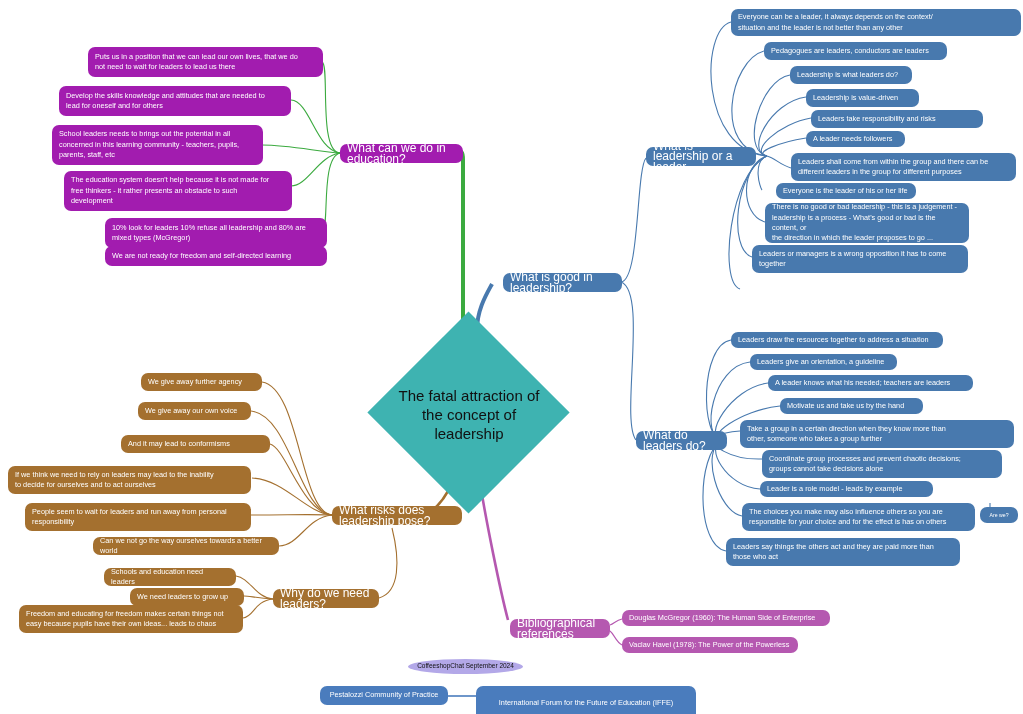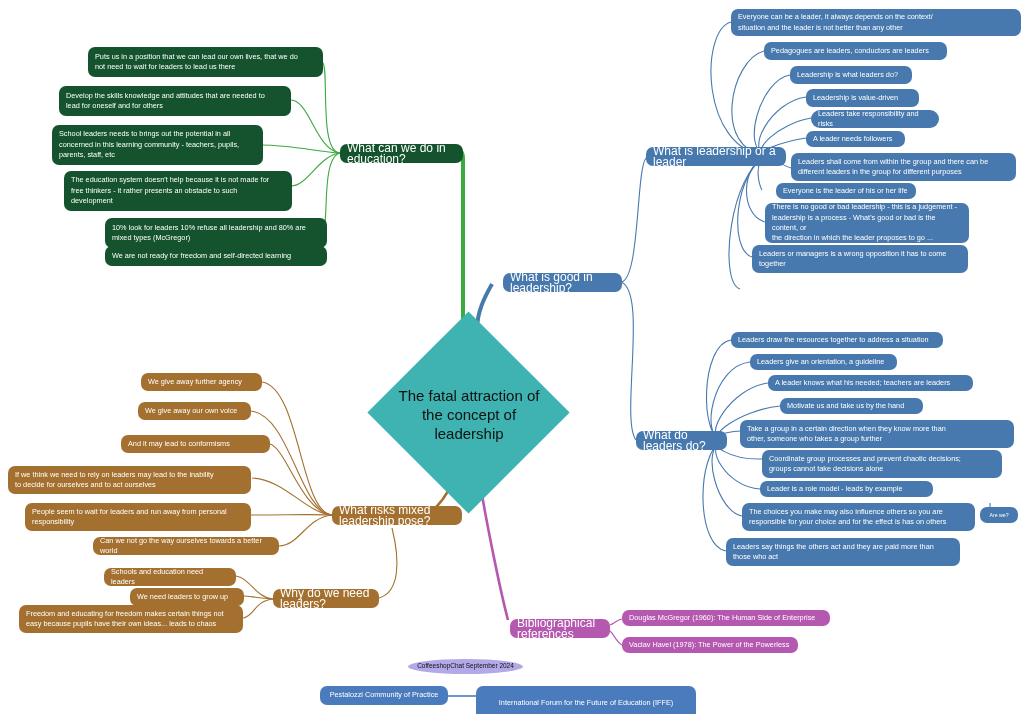--- a/index.html
+++ b/index.html
@@ -21,21 +21,21 @@
   .node.center{
     background:transparent;color:#111;border-radius:0;
     font-size:15px;line-height:19px;text-align:center;
     justify-content:center;padding:0;
   }
   .diamond{
     position:absolute;background:#3EB3B1;
     transform:rotate(45deg);
   }
   .node.hub{font-size:12px;}
-  .node.green{background:#14532d;}
+  .node.green{background:#a21caf;}
   .node.blue{background:#4879AE;}
   .node.orange{background:#A4702F;}
   .node.magenta{background:#B558B0;}
   .node.footer{background:#4A7CBD;}
   .node.lav{
     background:#B3A8E8;color:#111;border-radius:50%;
     font-size:6.5px;justify-content:center;
   }
   .node.tiny{font-size:5.2px;line-height:7px;padding:3px 4px;justify-content:center;}
 </style>
@@ -125,28 +125,28 @@
 parents, staff, etc</div>
   <div class="node green" style="left:64px;top:171px;width:228px;height:40px;">The education system doesn't help because it is not made for
 free thinkers - it rather presents an obstacle to such
 development</div>
   <div class="node green" style="left:105px;top:218px;width:222px;height:30px;">10% look for leaders 10% refuse all leadership and 80% are
 mixed types (McGregor)</div>
   <div class="node green" style="left:105px;top:246px;width:222px;height:20px;">We are not ready for freedom and self-directed learning</div>
 
   <div class="node blue hub" style="left:503px;top:273px;width:119px;height:19px;">What is good in leadership?</div>
 
-  <div class="node blue hub" style="left:646px;top:147px;width:140px;height:19px;">What is leadership or a leader</div>
+  <div class="node blue hub" style="left:646px;top:147px;width:110px;height:19px;">What is leadership or a leader</div>
 
   <div class="node blue" style="left:731px;top:9px;width:290px;height:27px;">Everyone can be a leader, it always depends on the context/
 situation and the leader is not better than any other</div>
   <div class="node blue" style="left:764px;top:42px;width:183px;height:18px;">Pedagogues are leaders, conductors are leaders</div>
   <div class="node blue" style="left:790px;top:66px;width:122px;height:18px;">Leadership is what leaders do?</div>
   <div class="node blue" style="left:806px;top:89px;width:113px;height:18px;">Leadership is value-driven</div>
-  <div class="node blue" style="left:811px;top:110px;width:128px;height:18px;border-radius:9px;">Leaders take responsibility and risks</div>
+  <div class="node blue" style="left:811px;top:110px;width:172px;height:18px;">Leaders take responsibility and risks</div>
   <div class="node blue" style="left:806px;top:131px;width:99px;height:16px;">A leader needs followers</div>
   <div class="node blue" style="left:791px;top:153px;width:225px;height:28px;">Leaders shall come from within the group and there can be
 different leaders in the group for different purposes</div>
   <div class="node blue" style="left:776px;top:183px;width:140px;height:16px;">Everyone is the leader of his or her life</div>
   <div class="node blue" style="left:765px;top:203px;width:204px;height:40px;">There is no good or bad leadership - this is a judgement -
 leadership is a process - What's good or bad is the content, or
 the direction in which the leader proposes to go ...</div>
   <div class="node blue" style="left:752px;top:245px;width:216px;height:28px;">Leaders or managers is a wrong opposition it has to come
 together</div>
 
@@ -161,21 +161,21 @@
   <div class="node blue" style="left:762px;top:450px;width:240px;height:28px;">Coordinate group processes and prevent chaotic decisions;
 groups cannot take decisions alone</div>
   <div class="node blue" style="left:760px;top:481px;width:173px;height:16px;">Leader is a role model - leads by example</div>
   <div class="node blue" style="left:742px;top:503px;width:233px;height:28px;">The choices you make may also influence others so you are
 responsible for your choice and for the effect is has on others</div>
   <div class="node blue" style="left:726px;top:538px;width:234px;height:28px;">Leaders say things the others act and they are paid more than
 those who act</div>
 
   <div class="node blue tiny" style="left:980px;top:507px;width:38px;height:16px;">Are we?</div>
 
-  <div class="node orange hub" style="left:332px;top:506px;width:130px;height:19px;">What risks mixed leadership pose?</div>
+  <div class="node orange hub" style="left:332px;top:506px;width:130px;height:19px;">What risks does leadership pose?</div>
 
   <div class="node orange" style="left:141px;top:373px;width:121px;height:18px;">We give away further agency</div>
   <div class="node orange" style="left:138px;top:402px;width:113px;height:18px;">We give away our own voice</div>
   <div class="node orange" style="left:121px;top:435px;width:149px;height:18px;">And it may lead to conformisms</div>
   <div class="node orange" style="left:8px;top:466px;width:243px;height:28px;">If we think we need to rely on leaders may lead to the inability
 to decide for ourselves and to act ourselves</div>
   <div class="node orange" style="left:25px;top:503px;width:226px;height:28px;">People seem to wait for leaders and run away from personal
 responsibility</div>
   <div class="node orange" style="left:93px;top:537px;width:186px;height:18px;">Can we not go the way ourselves towards a better world</div>
 

